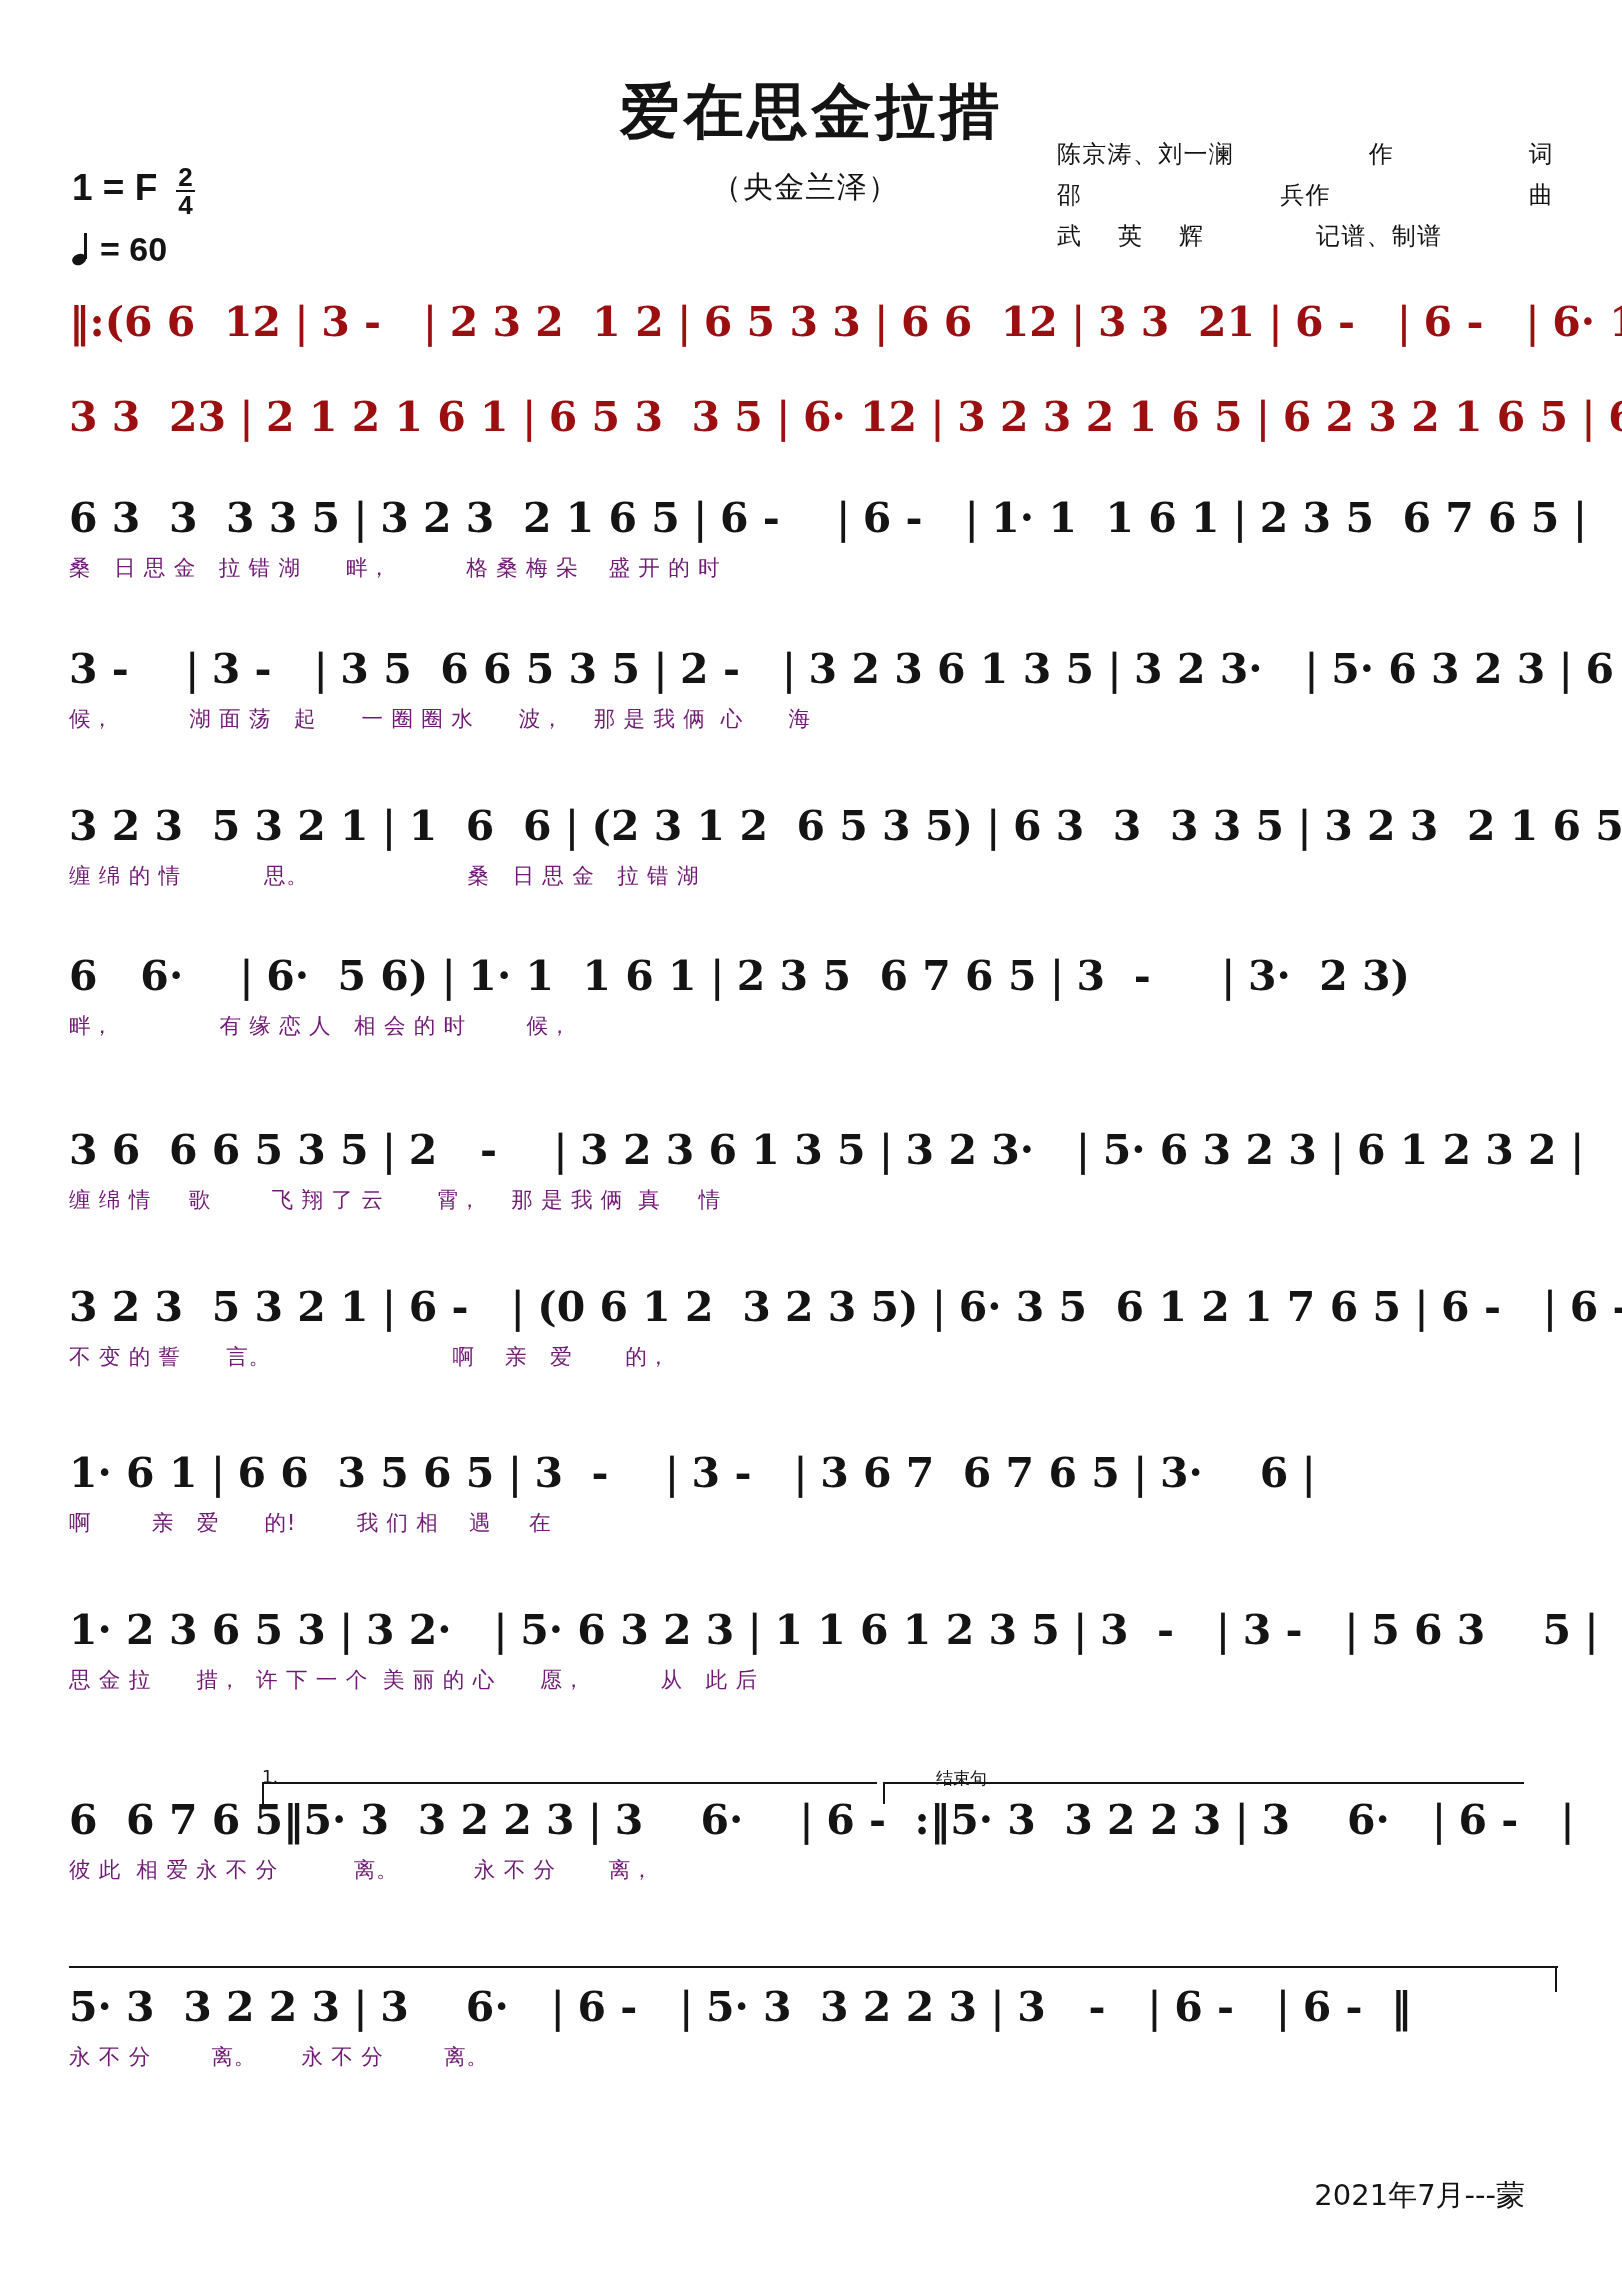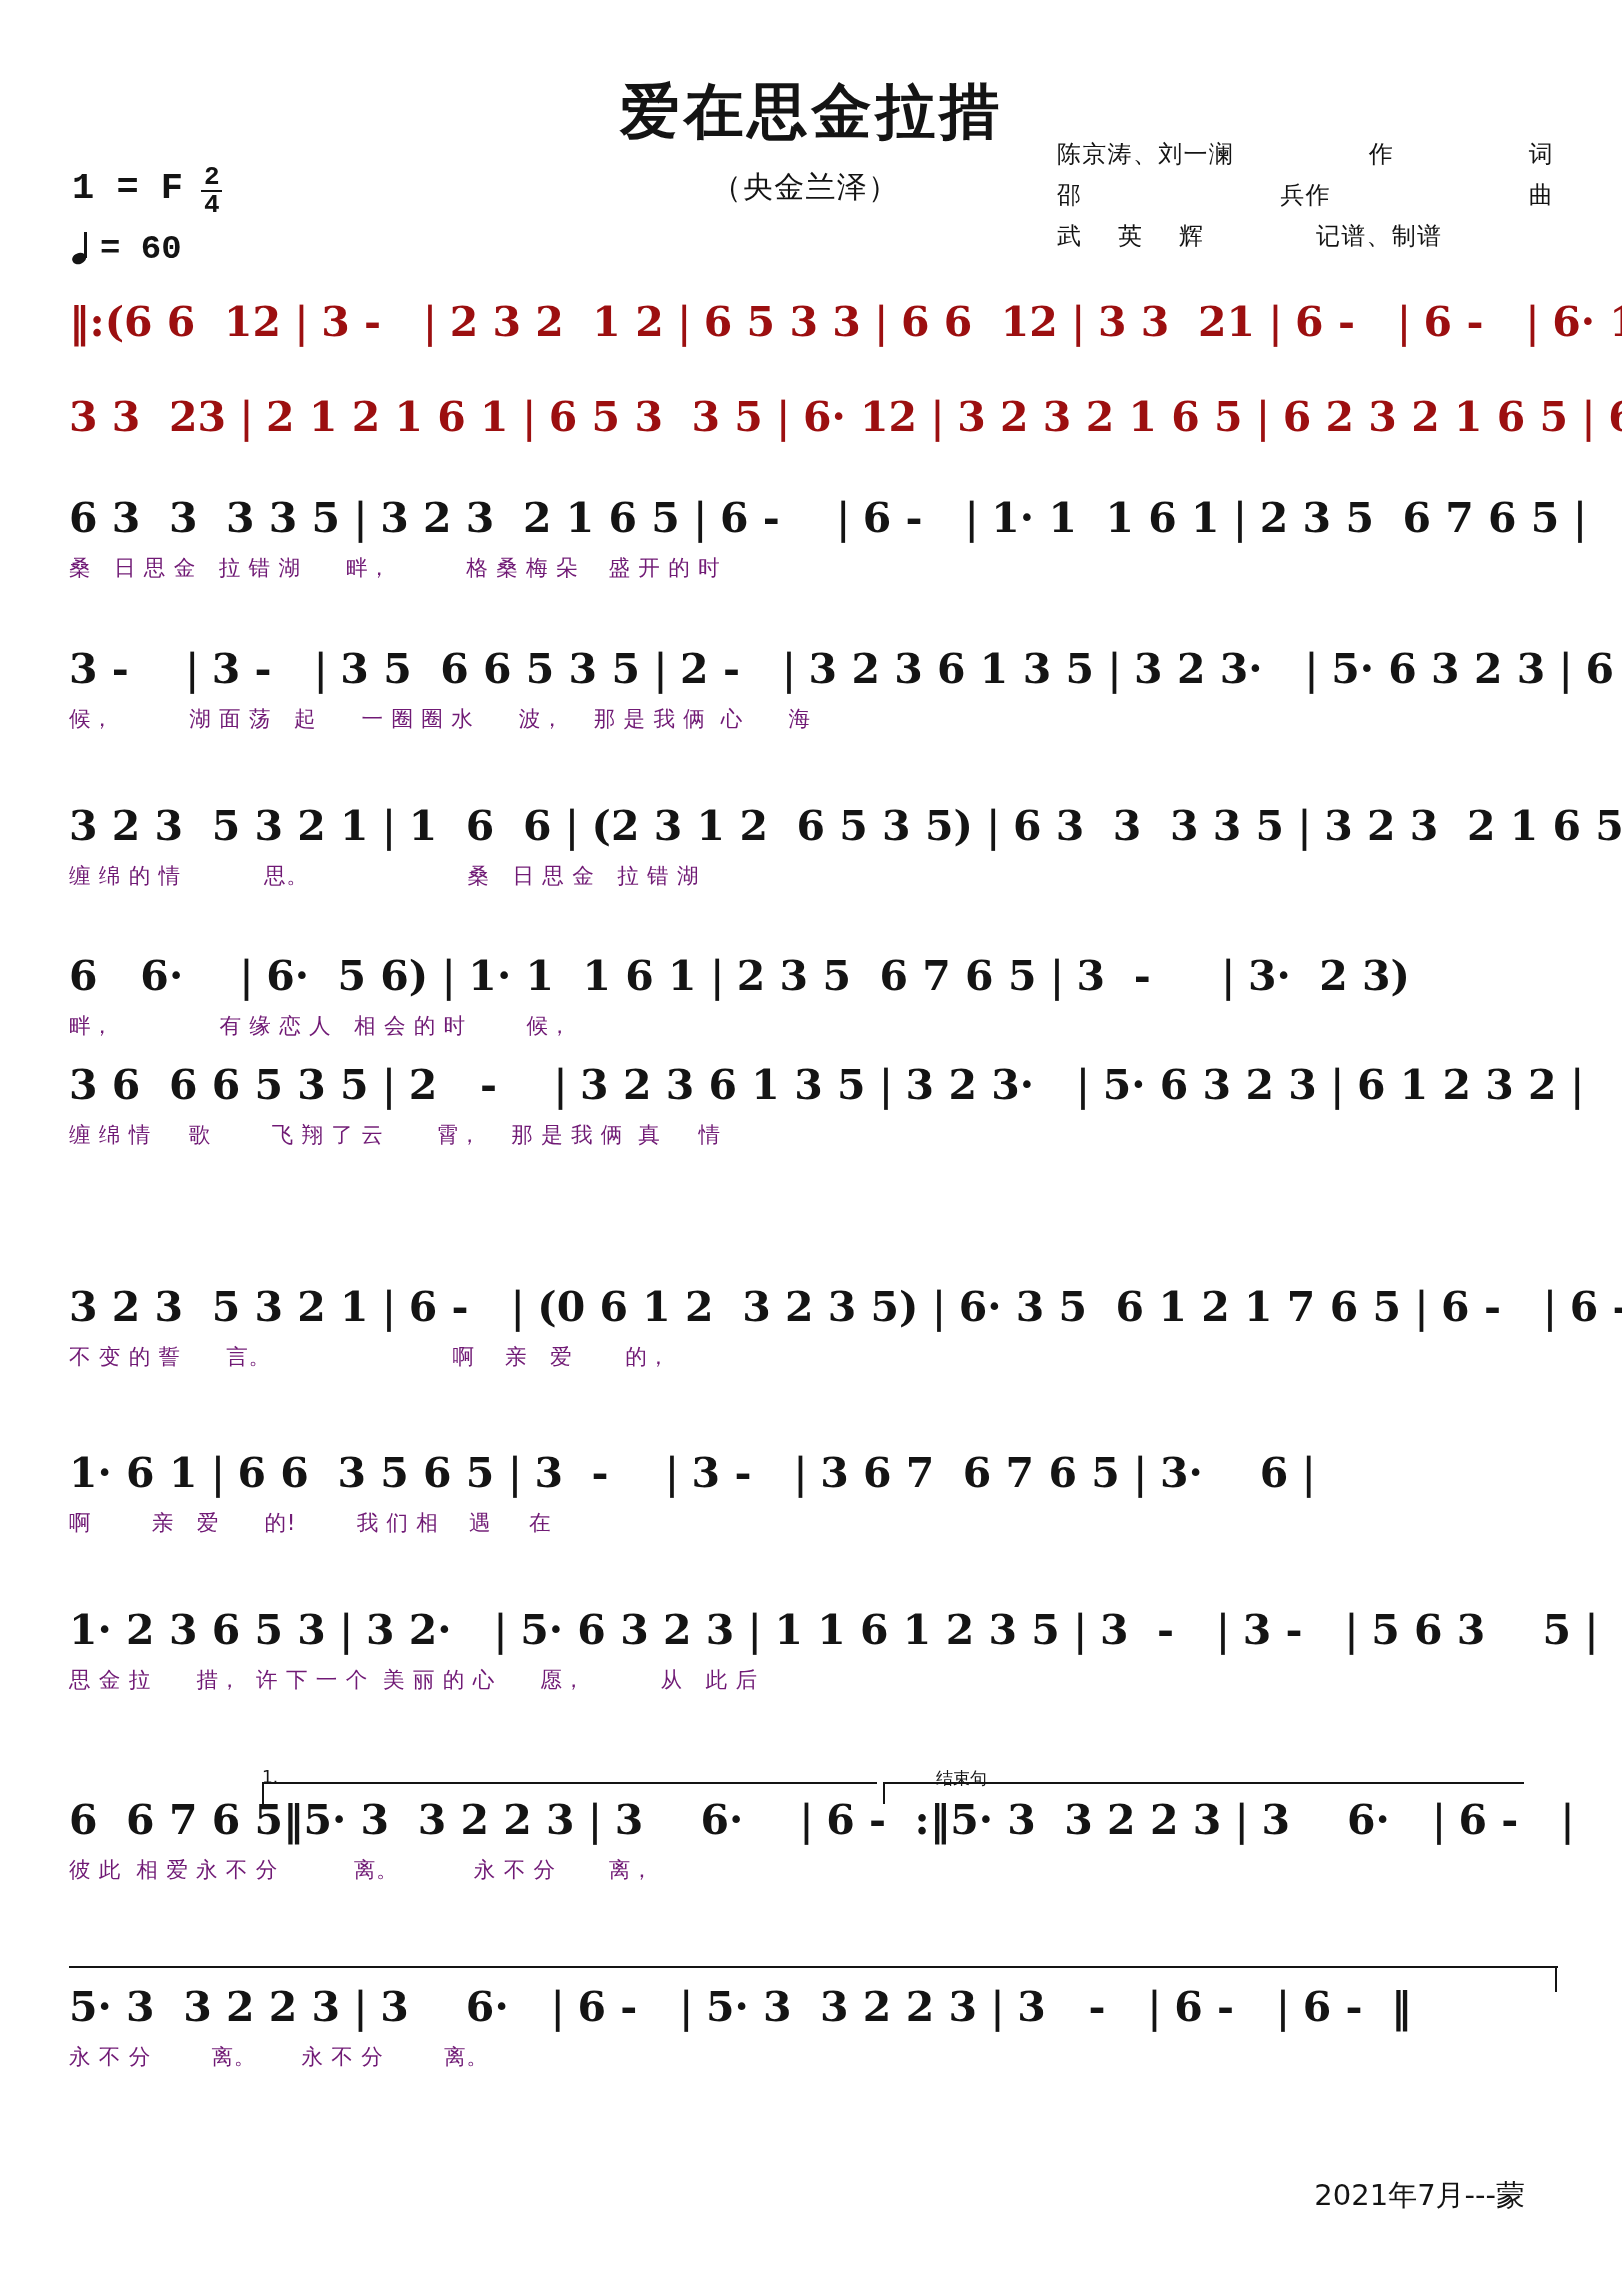--- a/index.html
+++ b/index.html
@@ -52,21 +52,21 @@
     text-align:right;
   }
   .credits .line .spread{
     letter-spacing:1.3px;
   }
   
   .keyblock{
     position:absolute;
     left:72px;
     top:167px;
-    font-family:Liberation Mono, monospace;
+    font-family:Liberation Sans, sans-serif;
   }
   .keyline{
     font-size:37px;
     font-weight:bold;
     display:flex;
     align-items:flex-start;
     gap:6.5px;
     white-space:pre;
   }
   .frac{
@@ -222,21 +222,21 @@
   <div class="staff" style="top:802px;">
     <span class="notes"><span>3 2 3  5 3 2 1｜1  6  6｜(2 3 1 2  6 5 3 5)｜6 3  3  3 3 5｜3 2 3  2 1 6 5｜</span></span>
     <span class="lyrics">缠 绵 的 情           思。                     桑   日 思 金   拉 错 湖</span>
   </div>
 
   <div class="staff" style="top:952px;">
     <span class="notes">6   6·   ｜6·  5 6)｜1· 1  1 6 1｜2 3 5  6 7 6 5｜3  -    ｜3·  2 3)</span>
     <span class="lyrics">畔，              有 缘 恋 人   相 会 的 时        候，</span>
   </div>
 
-  <div class="staff" style="top:1061px;">
+  <div class="staff" style="top:1126px;">
     <span class="notes">3 6  6 6 5 3 5｜2   -   ｜3 2 3 6 1 3 5｜3 2 3·  ｜5· 6 3 2 3｜6 1 2 3 2｜</span>
     <span class="lyrics">缠 绵 情     歌        飞 翔 了 云       霄，    那 是 我 俩  真     情</span>
   </div>
 
   <div class="staff" style="top:1283px;">
     <span class="notes">3 2 3  5 3 2 1｜6 -  ｜(0 6 1 2  3 2 3 5)｜6· 3 5  6 1 2 1 7 6 5｜6 -  ｜6 -  ｜</span>
     <span class="lyrics">不 变 的 誓      言。                        啊    亲   爱       的，</span>
   </div>
 
   <div class="staff" style="top:1449px;">

